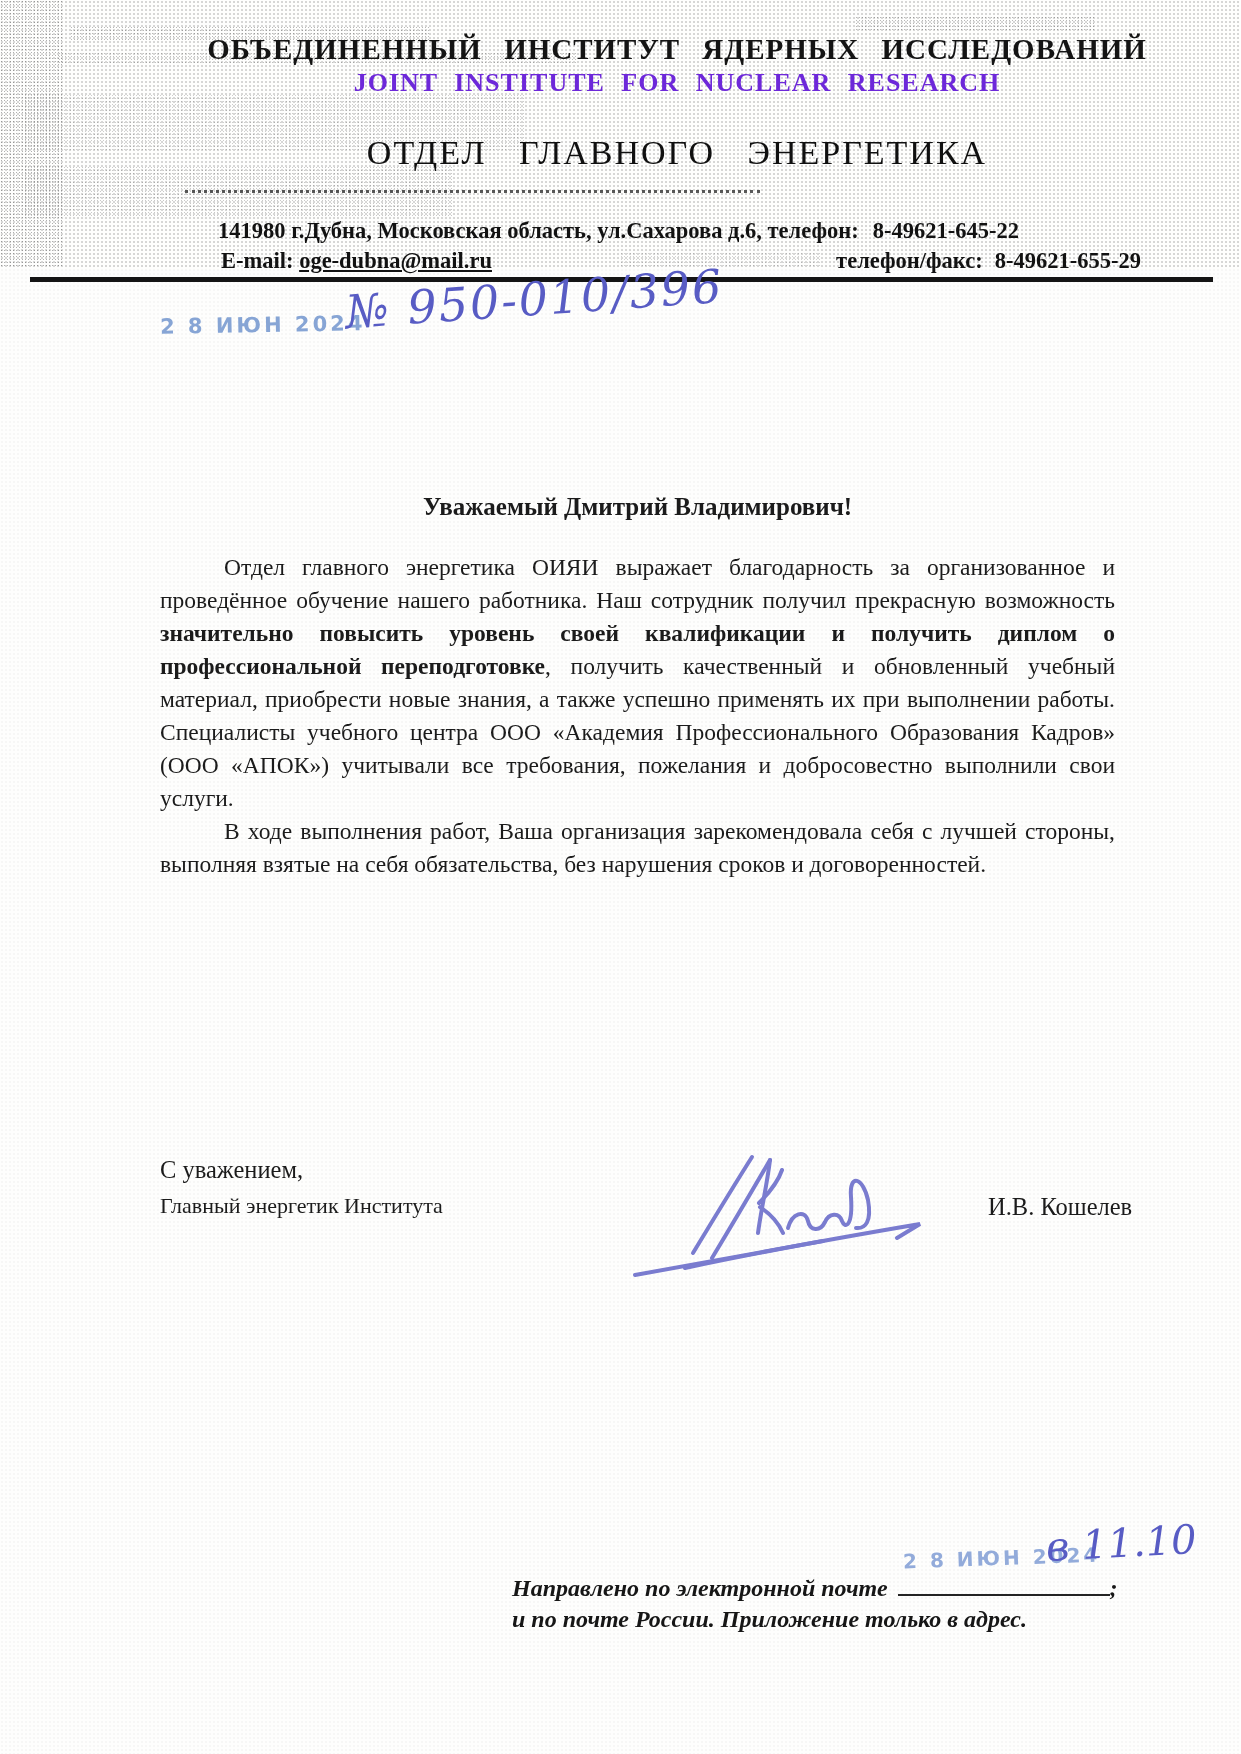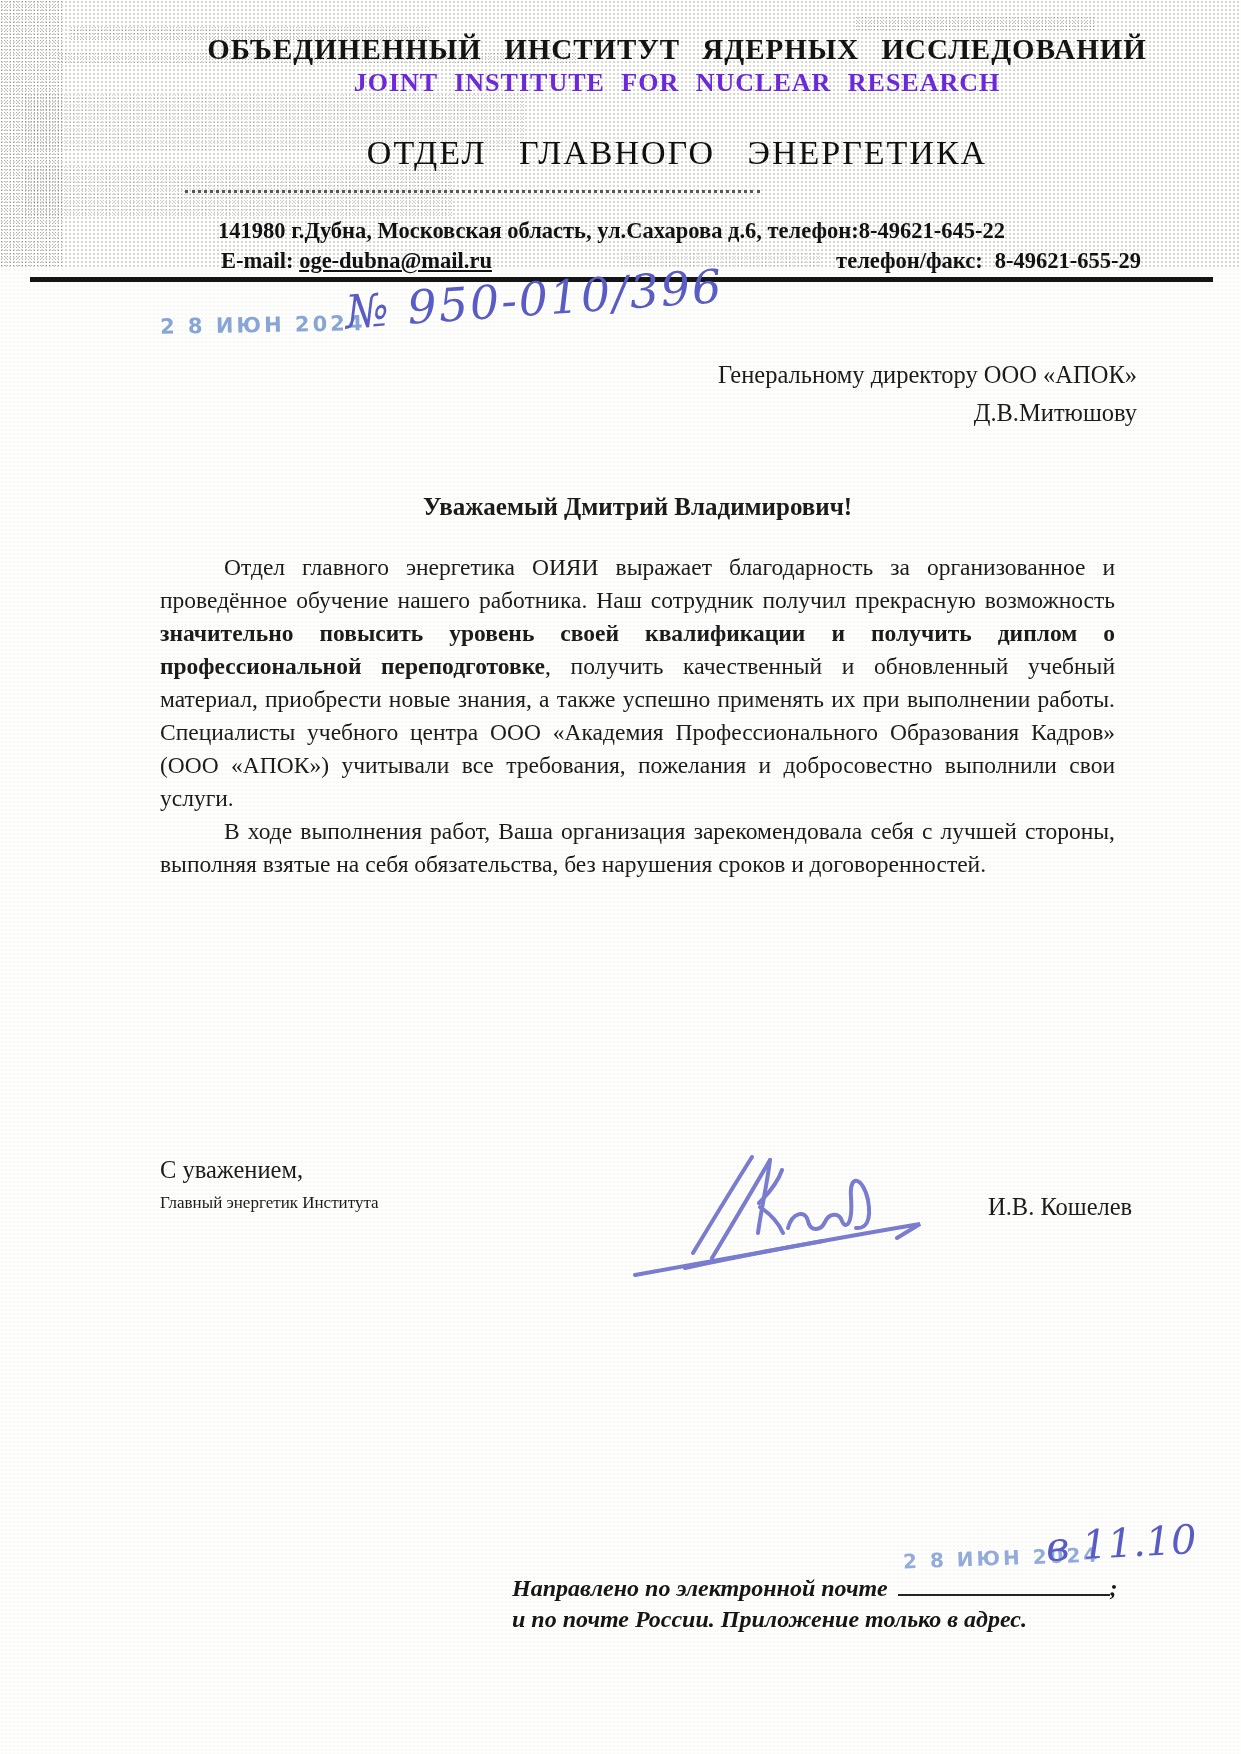--- a/index.html
+++ b/index.html
@@ -34,21 +34,21 @@
     color:#101010;
   }
   .dashline {
     top:190px; left:185px; width:575px; height:0;
     border-top:3px dotted #3c3c3c; opacity:.85;
   }
   .addr {
     top:218px; left:218px; width:930px;
     font-size:22.5px; font-weight:bold; white-space:nowrap; color:#121212;
   }
-  .addr .phone { }
+  .addr .phone { margin-left:14px; }
   .email-row { top:248px; left:221px; width:920px; font-size:22.5px; font-weight:bold; color:#121212; }
   .email-row .mail { text-decoration:underline; }
   .fax-part { position:absolute; right:0; top:0; white-space:nowrap; }
   .fax-part .fax-num { margin-left:12px; }
   .rule { top:277px; left:30px; width:1183px; height:5px; background:#151515; }
   
   .stamp {
     font-family:"DejaVu Sans", sans-serif; font-weight:bold;
     color:#7d9ed2; letter-spacing:3px; white-space:nowrap; opacity:.92;
   }
@@ -68,21 +68,21 @@
   .salutation {
     top:493px; left:160px; width:955px; text-align:center;
     font-size:25px; font-weight:bold;
   }
   .body-text {
     top:551px; left:160px; width:955px;
     font-size:23.5px; line-height:33px; text-align:justify;
   }
   .body-text p { margin:0; text-indent:64px; }
   .closing   { top:1156px; left:160px; font-size:24.5px; }
-  .sig-title { top:1193px; left:160px; font-size:17px; }
+  .sig-title { top:1193px; left:160px; font-size:22px; }
   .sig-name  { top:1193px; left:988px; font-size:24.5px; }
   .sig-svg   { top:1125px; left:575px; }
   
   .foot-line { font-size:24px; font-weight:bold; font-style:italic; white-space:nowrap; color:#161616; }
   .foot1 { top:1570px; left:512px; }
   .foot2 { top:1606px; left:512px; }
   .blank-line {
     display:inline-block; width:212px; height:24px;
     border-bottom:2.5px solid #242424; margin-left:10px;
   }
@@ -117,24 +117,20 @@
     <span class="fax-part">
       <span>телефон/факс:</span><span class="fax-num">8-49621-655-29</span>
     </span>
   </div>
 
   <div class="abs rule"></div>
 
   <div class="abs stamp stamp1">2 8 ИЮН 2024</div>
   <div class="abs handw regnum">№ 950-010/396</div>
 
-  <div class="abs recipient">
-    <div>Генеральному директору ООО «АПОК»</div>
-    <div>Д.В.Митюшову</div>
-  </div>
 
   <div class="abs salutation">Уважаемый Дмитрий Владимирович!</div>
 
   <div class="abs body-text">
     <p><span>Отдел главного энергетика ОИЯИ выражает благодарность за организованное и проведённое обучение нашего работника. Наш сотрудник получил прекрасную возможность </span><b>значительно повысить уровень своей квалификации и получить диплом о профессиональной переподготовке</b><span>, получить качественный и обновленный учебный материал, приобрести новые знания, а также успешно применять их при выполнении работы. Специалисты учебного центра ООО «Академия Профессионального Образования Кадров» (ООО «АПОК») учитывали все требования, пожелания и добросовестно выполнили свои услуги.</span></p>
     <p>В ходе выполнения работ, Ваша организация зарекомендовала себя с лучшей стороны, выполняя взятые на себя обязательства, без нарушения сроков и договоренностей.</p>
   </div>
 
   <div class="abs closing">С уважением,</div>
   <div class="abs sig-title">Главный энергетик Института</div>

